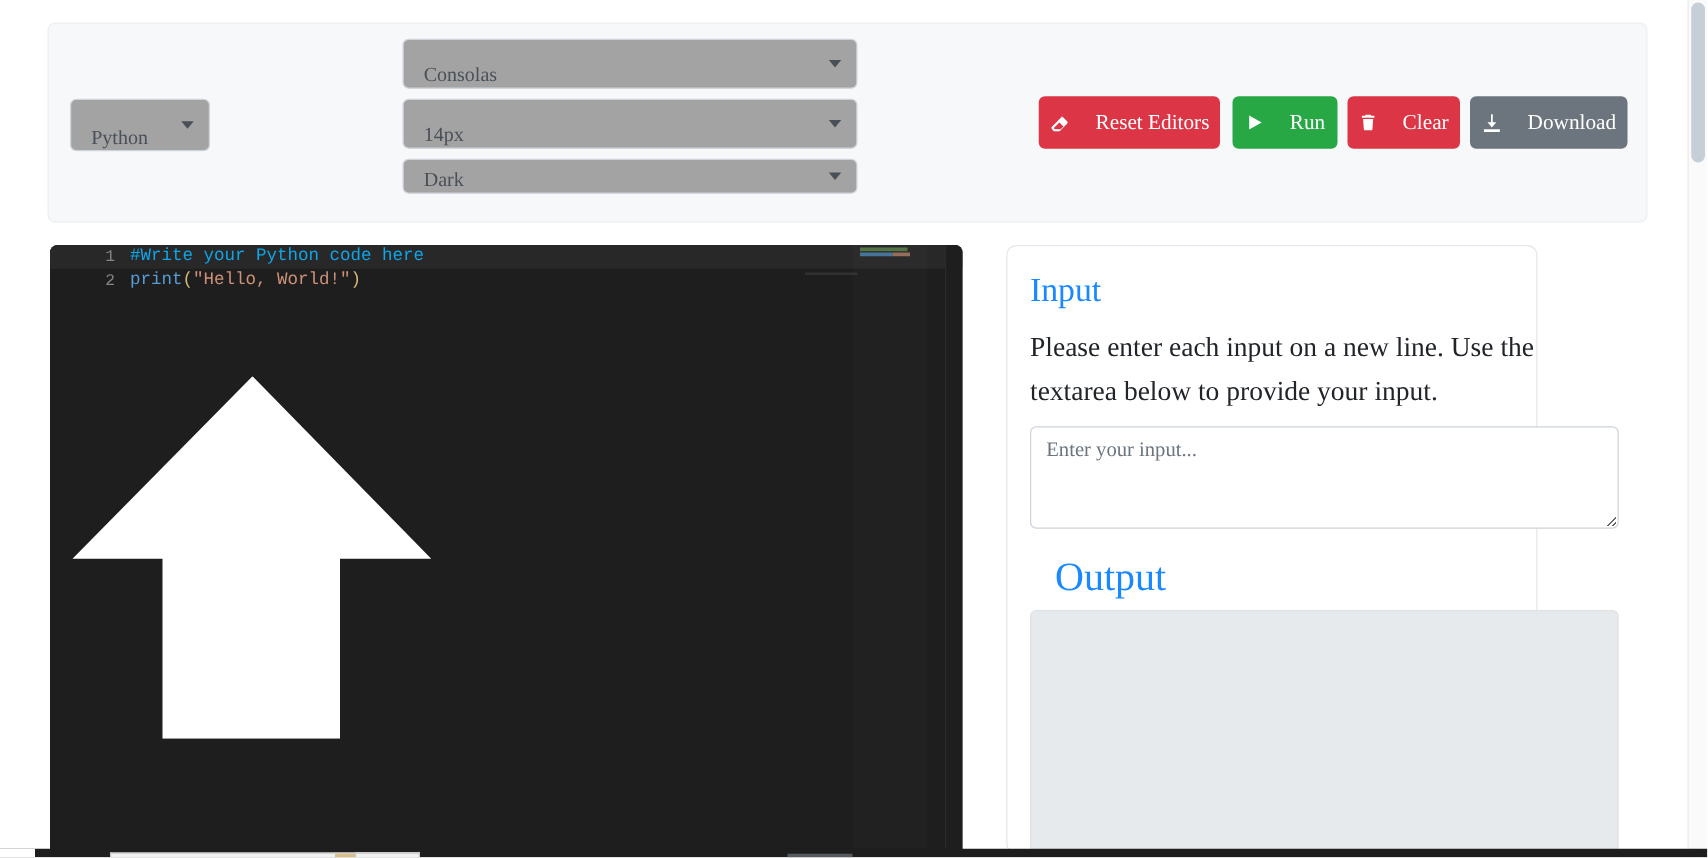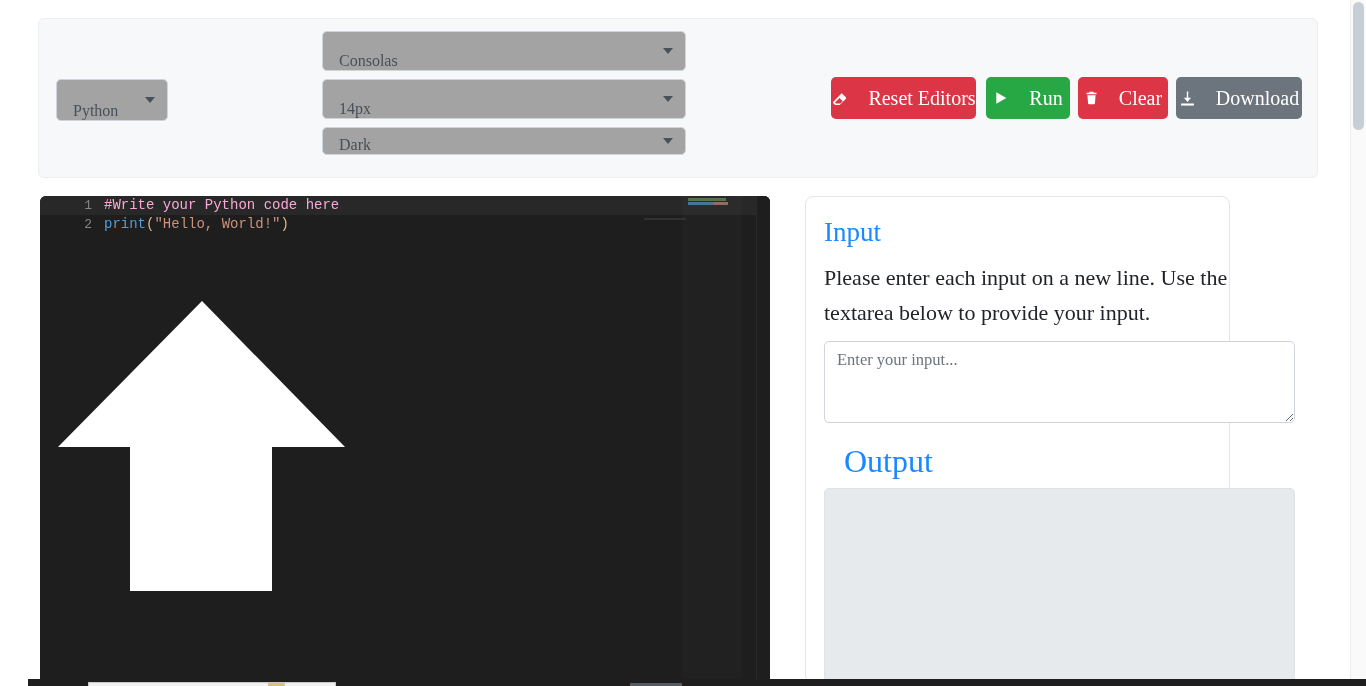--- a/index.html
+++ b/index.html
@@ -77,21 +77,21 @@
   #sel-theme    { left: 283px; top: 108px; width: 364px; height: 28px; }
 
   
   .btn {
     position: absolute;
     height: 42px;
     border: none;
     border-radius: 5px;
     color: #ffffff;
     font-family: "Liberation Serif", serif;
-    font-size: 20px;
+    font-size: 17px;
     display: flex;
     align-items: center;
     justify-content: center;
     gap: 20px;
     cursor: pointer;
     padding: 0 16px;
     white-space: nowrap;
   }
   .btn svg { display: block; flex: none; }
 
@@ -129,21 +129,21 @@
     text-align: right;
     color: #858585;
     font-family: "Liberation Mono", monospace;
     font-size: 13px;
   }
   .code-text {
     position: absolute;
     left: 64px; top: 0;
     font-family: "Liberation Mono", monospace;
   }
-  .tok-comment { color: #f9a8d4; }
+  .tok-comment { color: #0ea5e9; }
   .tok-fn      { color: #569cd6; }
   .tok-paren   { color: #d7ba7d; }
   .tok-str     { color: #ce9178; }
 
   
   .minimap {
     position: absolute;
     right: 28px; top: 0;
     width: 60px; height: 487px;
     background: rgba(255,255,255,0.015);

